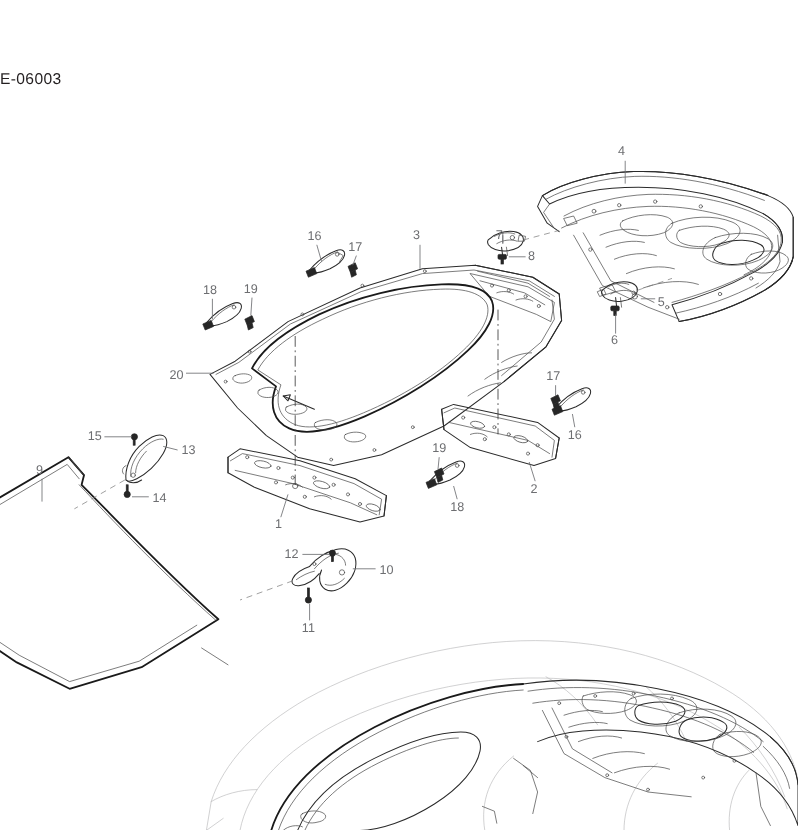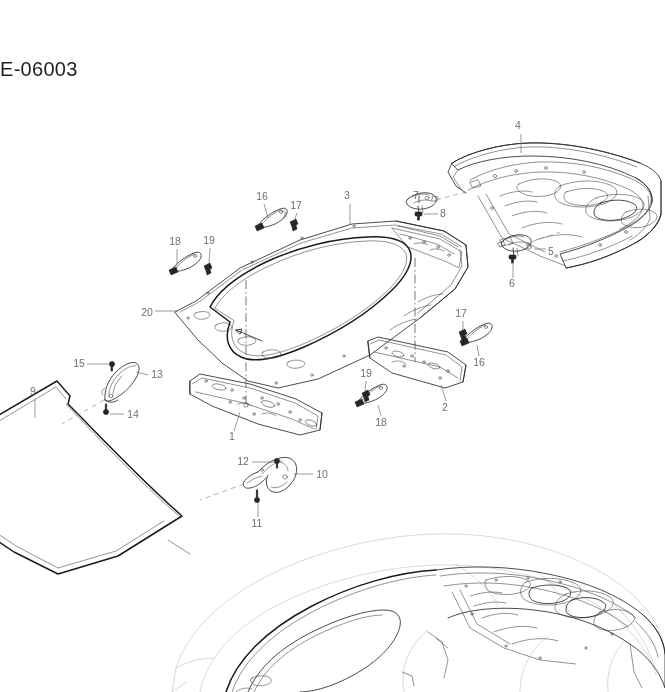--- a/index.html
+++ b/index.html
@@ -18,21 +18,21 @@
   #diagram-root {
     position: absolute;
     left: 0; top: 0;
     width: 665px;
     height: 692px;
   }
   #page-title {
     position: absolute;
     left: 0px;
     top: 58px;
-    font-size: 20px;
+    font-size: 13px;
     color: #231f20;
     letter-spacing: 0.3px;
     font-family: "Liberation Sans", sans-serif;
     white-space: nowrap;
   }
   svg#parts-svg {
     position: absolute;
     left: 0; top: 0;
     width: 665px;
     height: 692px;

